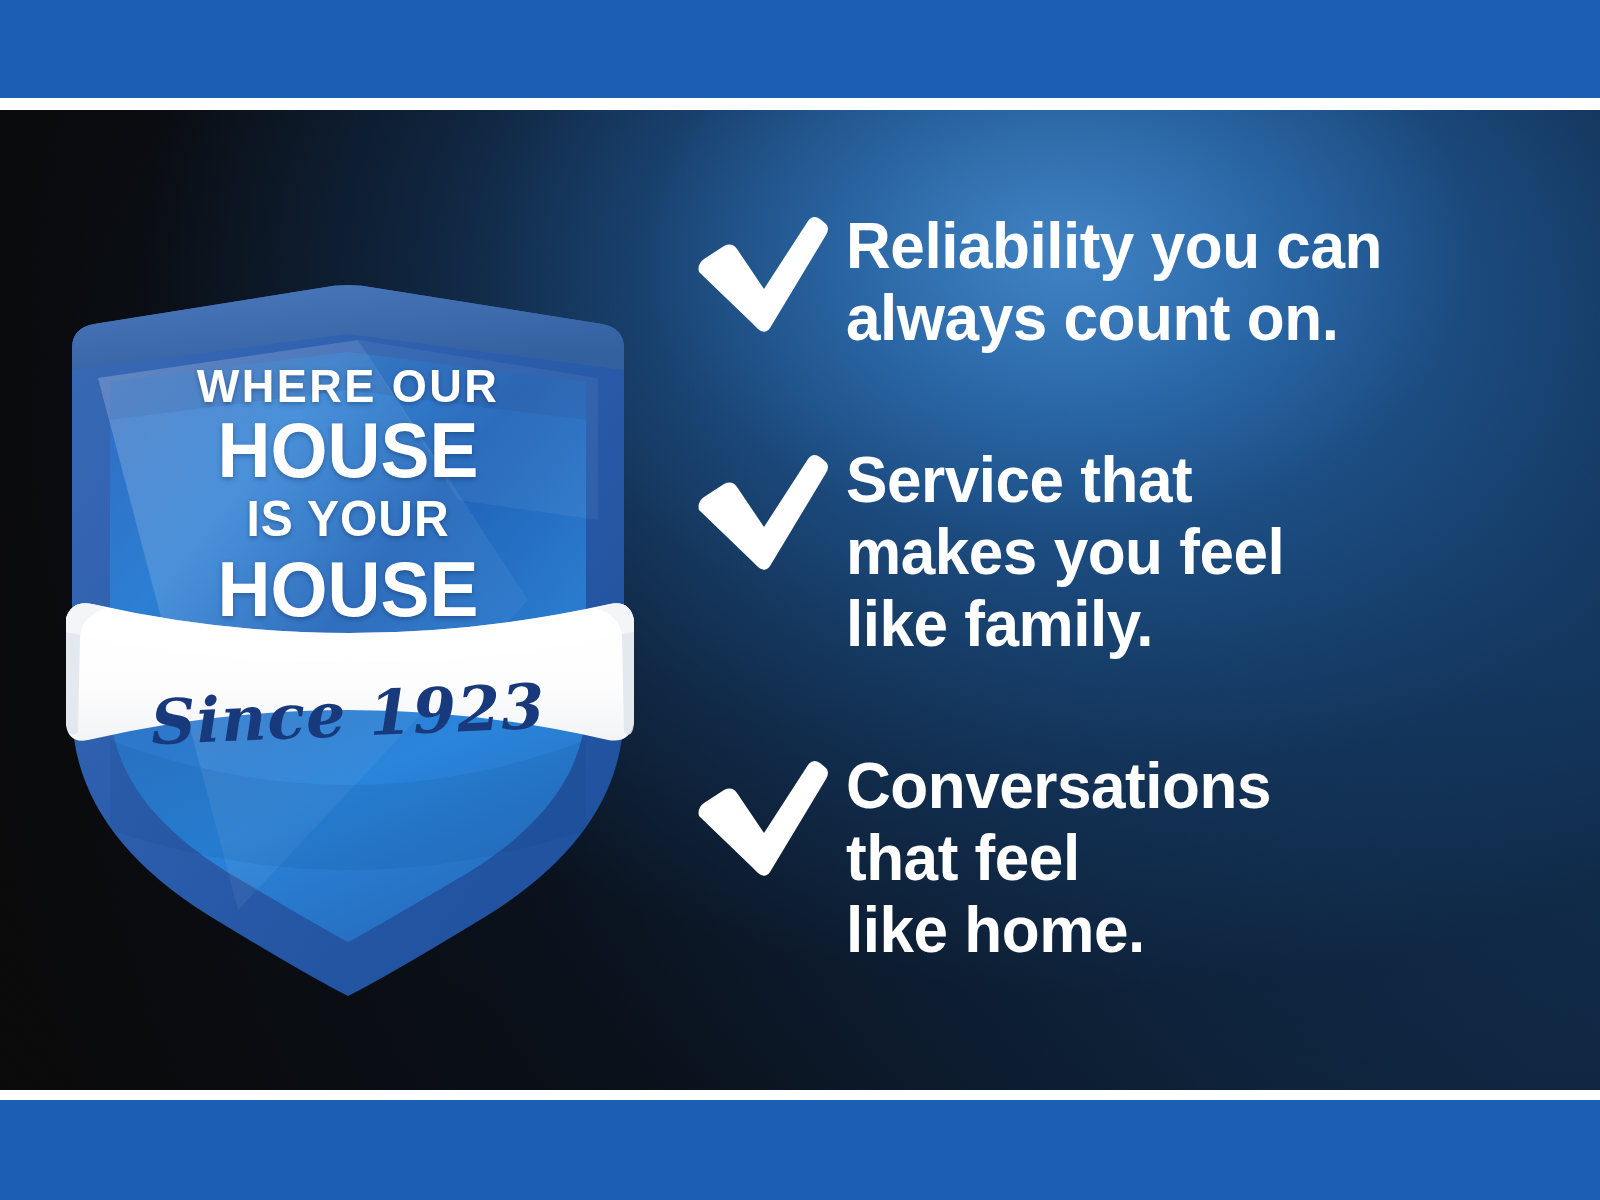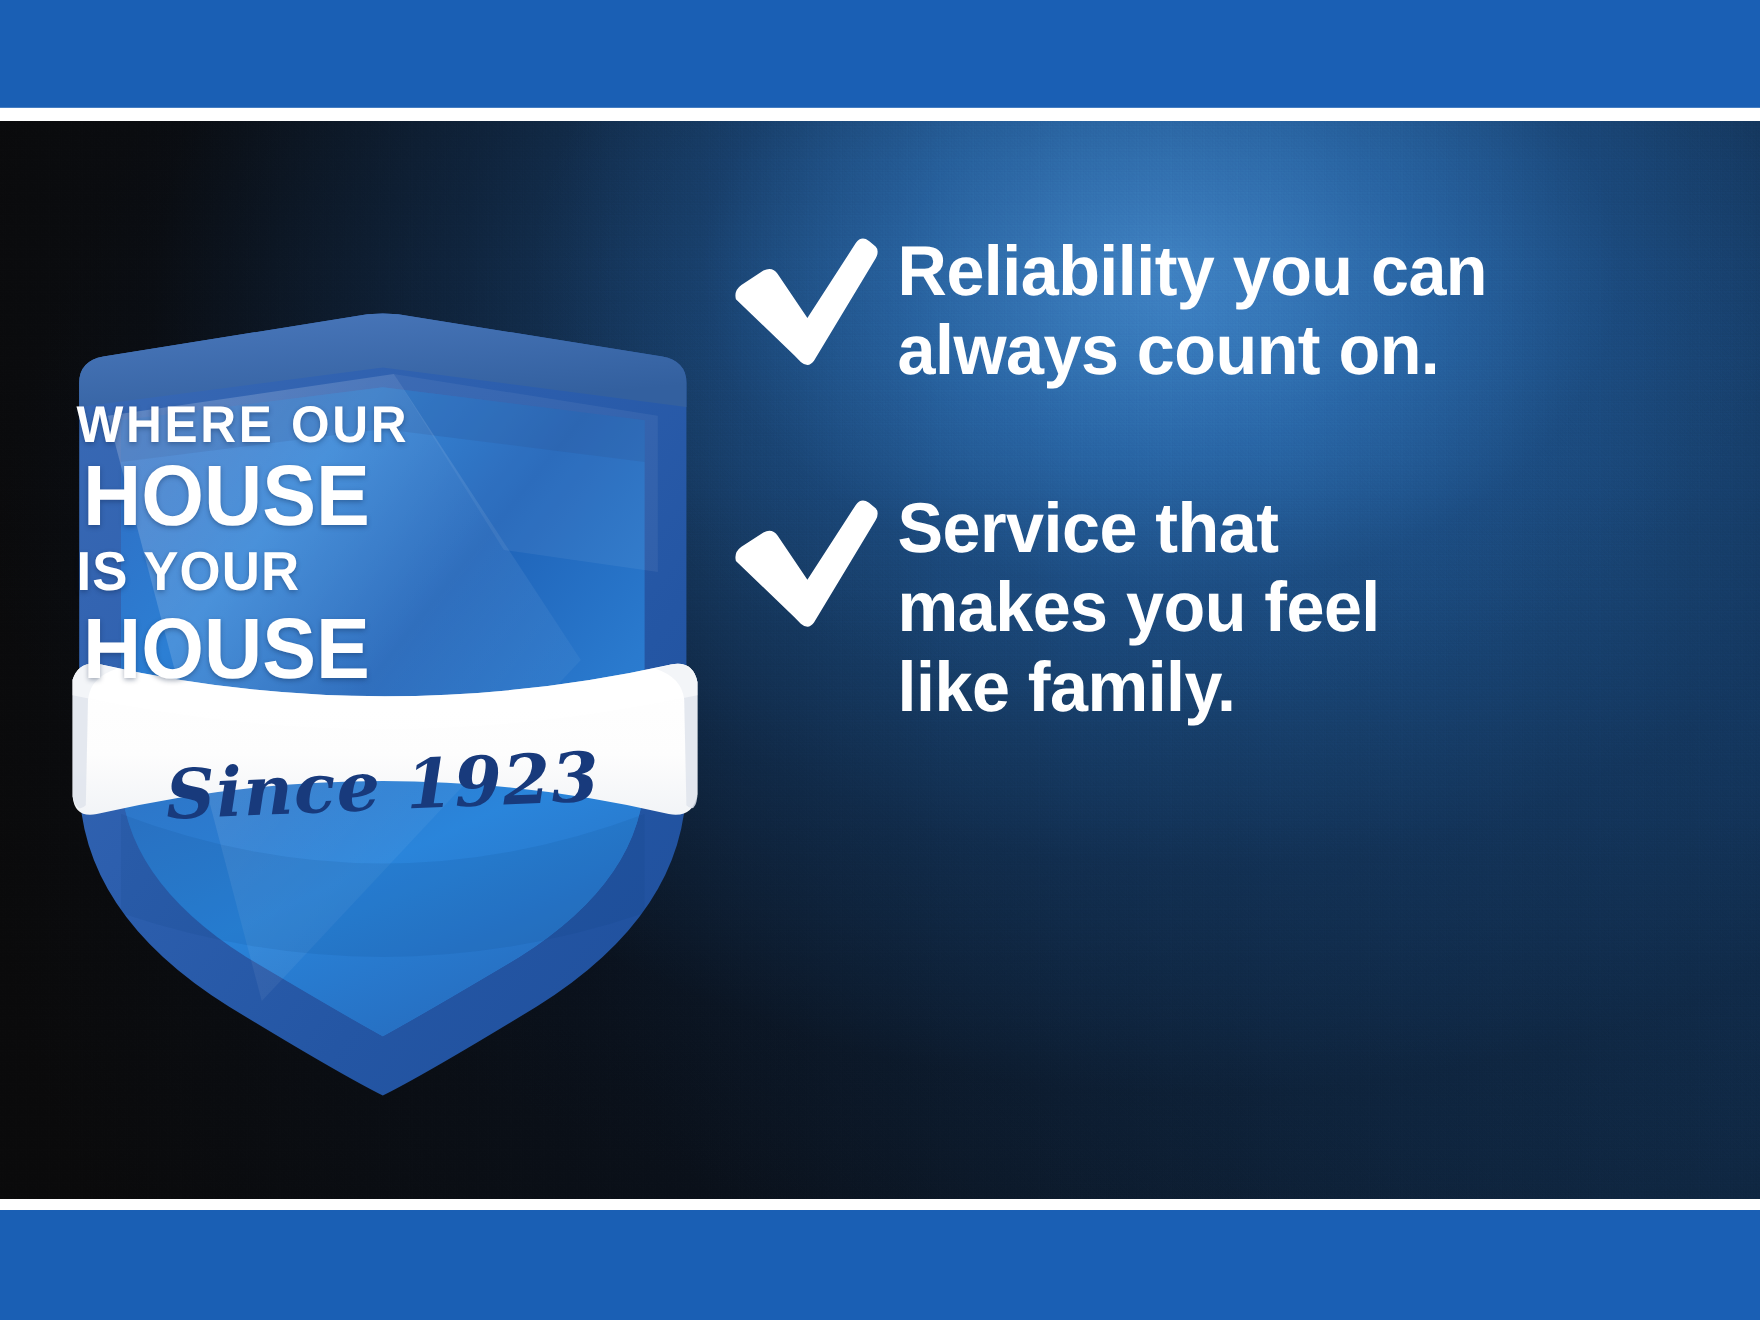--- a/index.html
+++ b/index.html
@@ -91,21 +91,21 @@
     width: 580px;
     height: 680px;
   }
   #badge svg { display: block; width: 580px; height: 680px; overflow: visible; }
 
   .shield-text {
     position: absolute;
     left: 0;
     top: 90px;
     width: 580px;
-    text-align: left;
+    text-align: center;
     color: #ffffff;
     font-family: "Liberation Sans", sans-serif;
     font-weight: 700;
     letter-spacing: 0.5px;
     text-shadow: 0 2px 5px rgba(8,30,62,0.35);
   }
   .shield-text .l1 {
     font-size: 47px;
     line-height: 52px;
     letter-spacing: 2.5px;
@@ -141,21 +141,21 @@
     font-style: italic;
     font-weight: 700;
     font-size: 62px;
     letter-spacing: 1px;
     transform: rotate(-2.4deg);
   }
 
   
   #bullets {
     position: absolute;
-    left: 666px;
+    left: 696px;
     top: 100px;          
     width: 880px;
   }
   .bullet {
     display: flex;
     align-items: flex-start;
     margin-bottom: 90px;
   }
   .bullet:last-child { margin-bottom: 0; }
   .check-wrap {
@@ -293,18 +293,28 @@
         <div class="check-wrap">
           <svg viewBox="0 0 132 118" xmlns="http://www.w3.org/2000/svg">
             <path d="M 3 56 Q 1 48 8 43 L 28 30 Q 36 26 41 33 L 68 73 L 112 5 Q 117 -2 124 3 L 130 8 Q 134 12 130 19 L 74 112 Q 69 119 62 113 L 56 107 Z" fill="#ffffff"></path>
           </svg>
         </div>
         <div class="bullet-text">Service that
 makes you feel
 like family.</div>
       </div>
 
+      <div class="bullet" id="bullet-3">
+        <div class="check-wrap">
+          <svg viewBox="0 0 132 118" xmlns="http://www.w3.org/2000/svg">
+            <path d="M 3 56 Q 1 48 8 43 L 28 30 Q 36 26 41 33 L 68 73 L 112 5 Q 117 -2 124 3 L 130 8 Q 134 12 130 19 L 74 112 Q 69 119 62 113 L 56 107 Z" fill="#ffffff"></path>
+          </svg>
+        </div>
+        <div class="bullet-text">Conversations
+that feel
+like home.</div>
+      </div>
 
     </div>
   </div>
 
   <div id="bottom-bar" class="brand-bar"></div>
 </div>
 
 </body></html>

